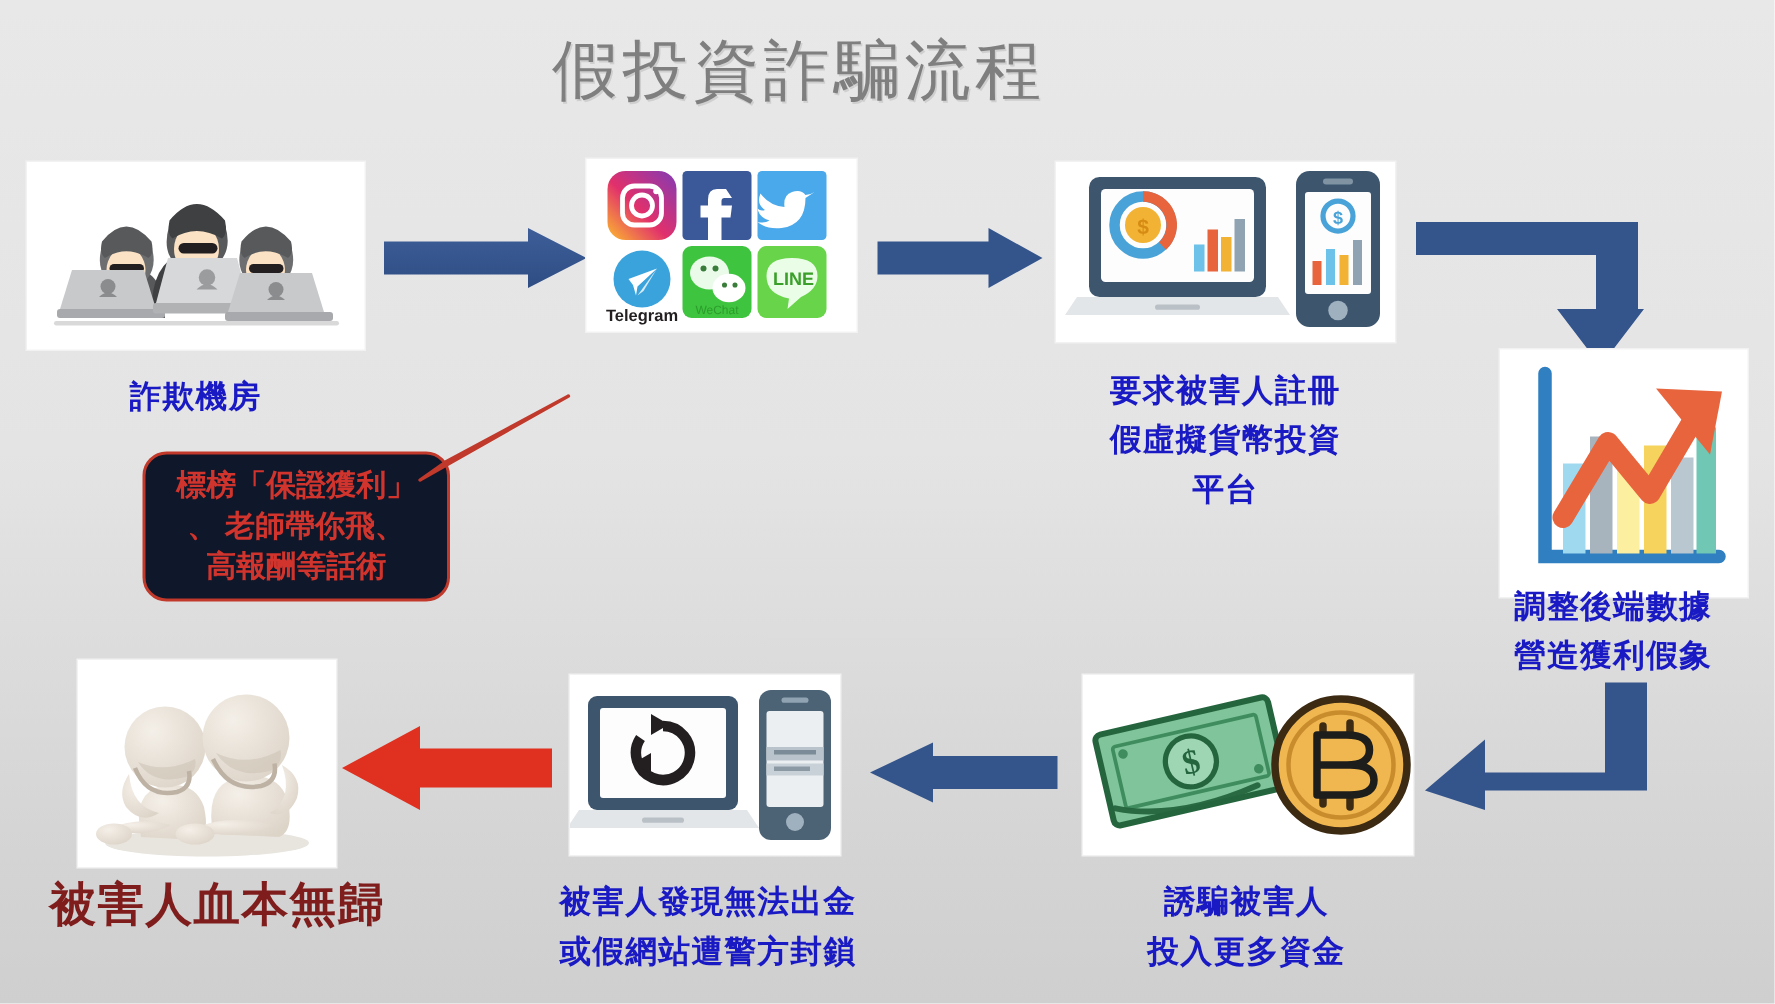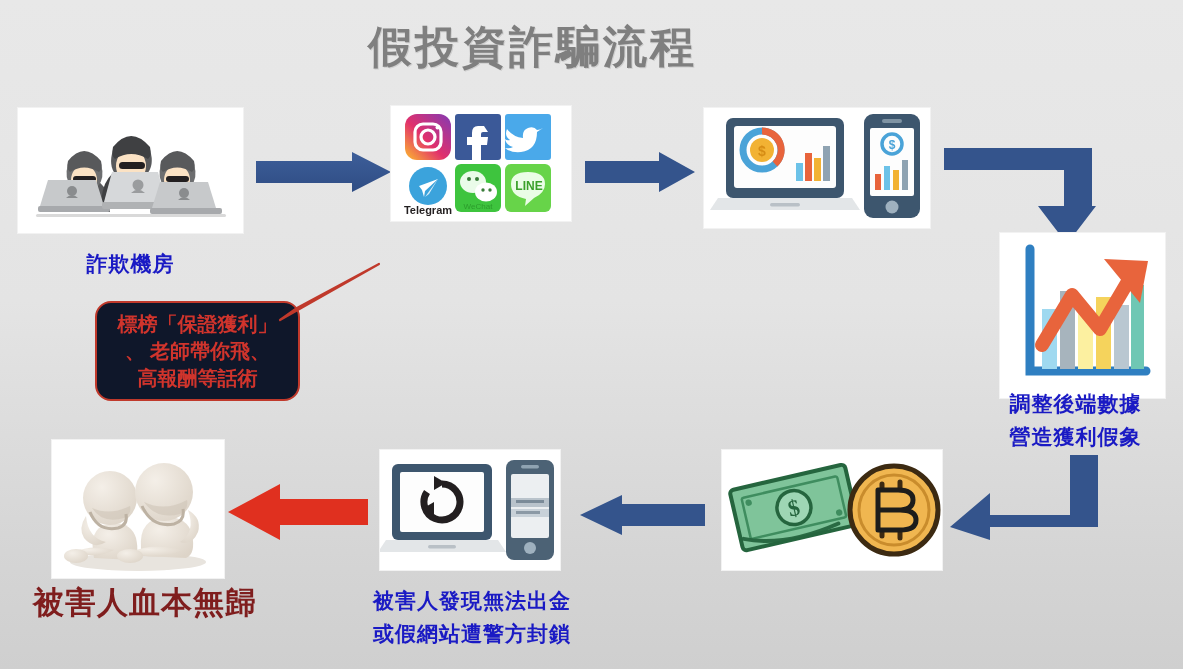--- a/index.html
+++ b/index.html
@@ -11,21 +11,21 @@
     position:relative;
   }
   #stage{position:absolute;left:0;top:0;width:1183px;height:669px;}
 
   .abs{position:absolute;}
 
   
   #title{
     left:0;top:22px;width:1065px;text-align:center;
     font-size:44px;line-height:52px;color:#7f7f7f;
-    letter-spacing:3px;font-weight:700;
+    letter-spacing:3px;font-weight:400;
     text-shadow:1px 1px 0 #cfcfcf;
   }
 
   
   .photo{
     background:#ffffff;
     box-shadow:0 0 0 1px #f2f2f2;
     overflow:hidden;
     position:absolute;
   }
@@ -219,20 +219,23 @@
       <rect x="178" y="11" width="20" height="4" rx="2" fill="#7f93a3"></rect>
       <circle cx="188" cy="99" r="6.5" fill="#9fb1bf"></circle>
       <circle cx="188" cy="36" r="10" fill="none" stroke="#4aa3d8" stroke-width="3.5"></circle>
       <text x="188" y="41" font-family="'Liberation Sans',sans-serif" font-size="12" font-weight="bold" fill="#4aa3d8" text-anchor="middle">$</text>
       <rect x="171" y="66" width="6" height="16" fill="#e8643c"></rect>
       <rect x="180" y="58" width="6" height="24" fill="#6cc2e8"></rect>
       <rect x="189" y="62" width="6" height="20" fill="#f2b233"></rect>
       <rect x="198" y="52" width="6" height="30" fill="#8fa3b2"></rect>
     </svg>
   </div>
+  <div class="caption" style="left:694px;top:244px;width:246px;">要求被害人註冊
+假虛擬貨幣投資
+平台</div>
 
   <div class="arrowwrap" style="left:944px;top:140px;width:152px;height:110px;">
     <svg width="152" height="110" viewBox="0 0 152 110">
       <path d="M0 8 H148 V66 H152 L123 104 L94 66 H120 V30 H0 Z" fill="#34548c" transform="translate(0,0)"></path>
     </svg>
   </div>
 
   <div class="photo" style="left:1000px;top:233px;width:165px;height:165px;">
     <svg width="165" height="165" viewBox="0 0 165 165">
       <rect width="165" height="165" fill="#fff"></rect>
@@ -275,20 +278,22 @@
       <g transform="rotate(-8 70 74)" opacity="0.95">
         <path d="M20 82 q40 14 96 -2" fill="none" stroke="#25653e" stroke-width="4" stroke-linecap="round"></path>
       </g>
 
       <circle cx="172" cy="60" r="44" fill="#f0b650" stroke="#3c2a12" stroke-width="5"></circle>
       <circle cx="172" cy="60" r="35" fill="none" stroke="#c98c2c" stroke-width="3"></circle>
       <path d="M160 34 v52 M178 32 v56" stroke="#3c2a12" stroke-width="5" stroke-linecap="round"></path>
       <path d="M156 40 h20 q15 0 15 10 q0 10-15 10 h-20 z M156 60 h22 q16 0 16 10 q0 10-16 10 h-22 z" fill="#f0b650" stroke="#1d1d1b" stroke-width="5" stroke-linejoin="round"></path>
     </svg>
   </div>
+  <div class="caption" style="left:716px;top:585px;width:230px;">誘騙被害人
+投入更多資金</div>
 
   <div class="arrowwrap" style="left:580px;top:495px;width:125px;height:40px;">
     <svg width="125" height="40" viewBox="0 0 125 40">
       <path d="M125 9 H42 V0 L0 20 L42 40 V31 H125 Z" fill="#34548c"></path>
     </svg>
   </div>
 
   <div class="photo" style="left:380px;top:450px;width:180px;height:120px;">
     <svg width="180" height="120" viewBox="0 0 180 120">
       <rect width="180" height="120" fill="#fff"></rect>

